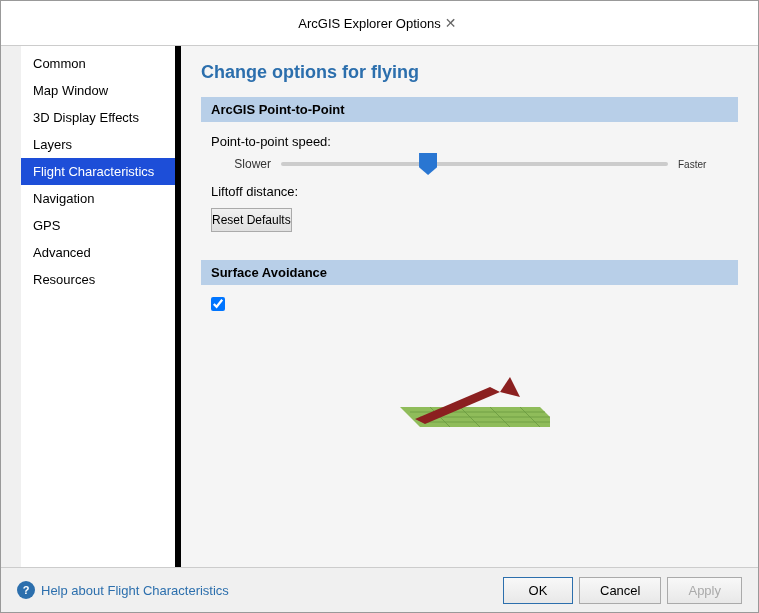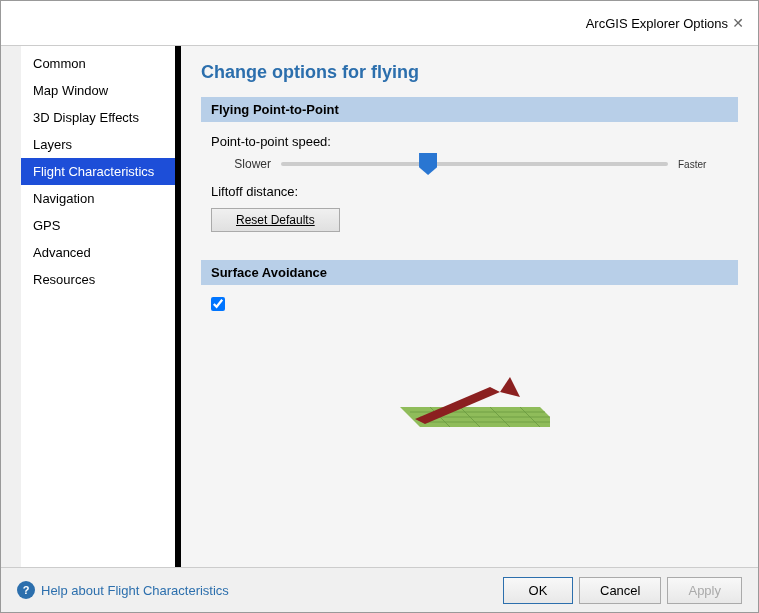--- a/index.html
+++ b/index.html
@@ -22,21 +22,21 @@
       display: flex;
       flex-direction: column;
       box-shadow: 2px 2px 8px rgba(0,0,0,0.3);
     }
     .title-bar {
       background: #fff;
       border-bottom: 1px solid #ccc;
       padding: 22px 10px;
       display: flex;
       align-items: center;
-      justify-content: flex-end;
+      justify-content: center;
       height: 40px;
     }
     .title-bar-text {
       font-size: 13px;
       color: #000;
     }
     .close-btn {
       width: 20px;
       height: 20px;
       display: flex;
@@ -136,26 +136,25 @@
       color: #333;
     }
     .field-label {
       font-size: 13px;
       margin-bottom: 5px;
       color: #000;
     }
     .reset-btn {
       border: 1px solid #aaa;
       background: linear-gradient(to bottom, #f0f0f0, #e0e0e0);
-      padding: 4px 24px;
+      padding: 4px 0;
       cursor: pointer;
       font-size: 12px;
       margin-top: 4px;
       margin-bottom: 14px;
-      text-decoration: underline;
     }
     .section2 { margin-top: 4px; }
     .checkbox-row {
       display: flex;
       align-items: center;
       margin: 12px 10px 16px 10px;
     }
     .checkbox-row input[type=checkbox] {
       margin-right: 8px;
       width: 14px;
@@ -244,21 +243,21 @@
       <div class="sidebar-item active">Flight Characteristics</div>
       <div class="sidebar-item">Navigation</div>
       <div class="sidebar-item">GPS</div>
       <div class="sidebar-item">Advanced</div>
       <div class="sidebar-item">Resources</div>
     </div>
 
     <div class="main-panel">
       <div class="main-title">Change options for flying</div>
 
-      <div class="section-header">Flying Point-to-Point</div>
+      <div class="section-header">ArcGIS Point-to-Point</div>
       <div class="section-body">
         <div class="field-label">Point-to-point speed:</div>
         <div class="slider-row">
           <span class="slider-label">Slower</span>
           <div class="slider-container">
             <div class="slider-track">
               <div class="slider-thumb" style="left: calc(38% - 9px);"></div>
             </div>
           </div>
           <span class="slider-right-label">Faster</span>

